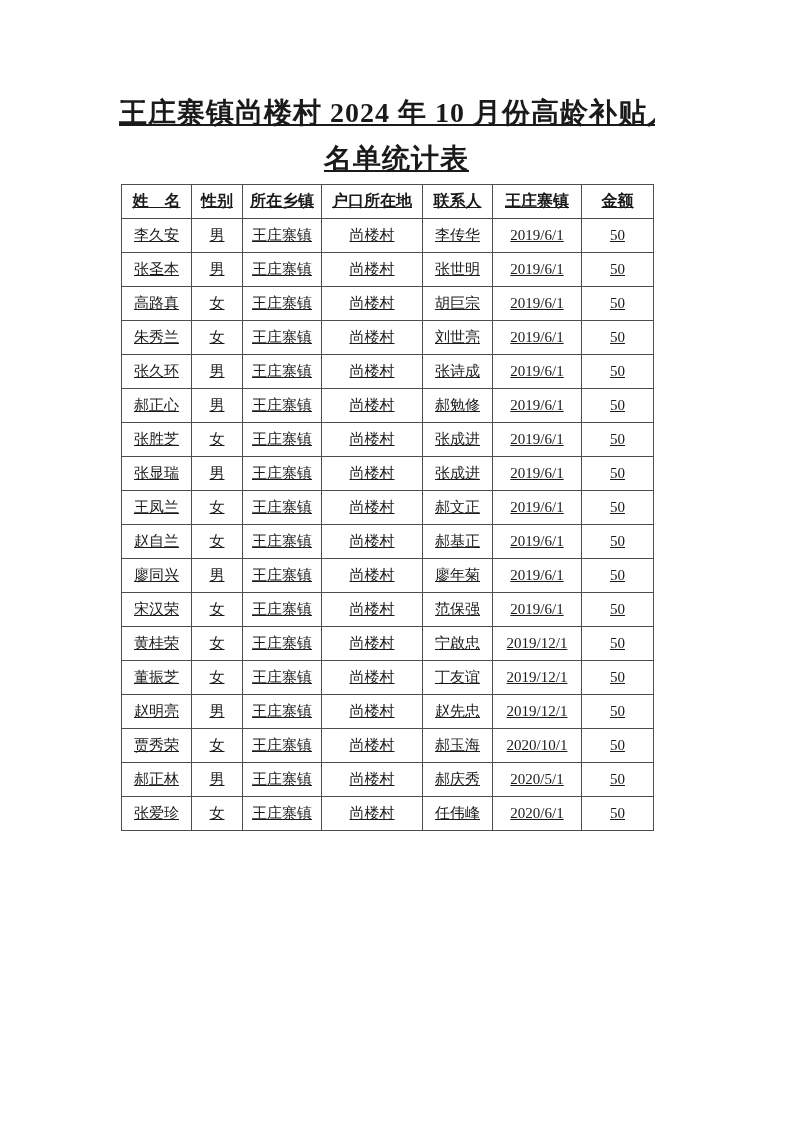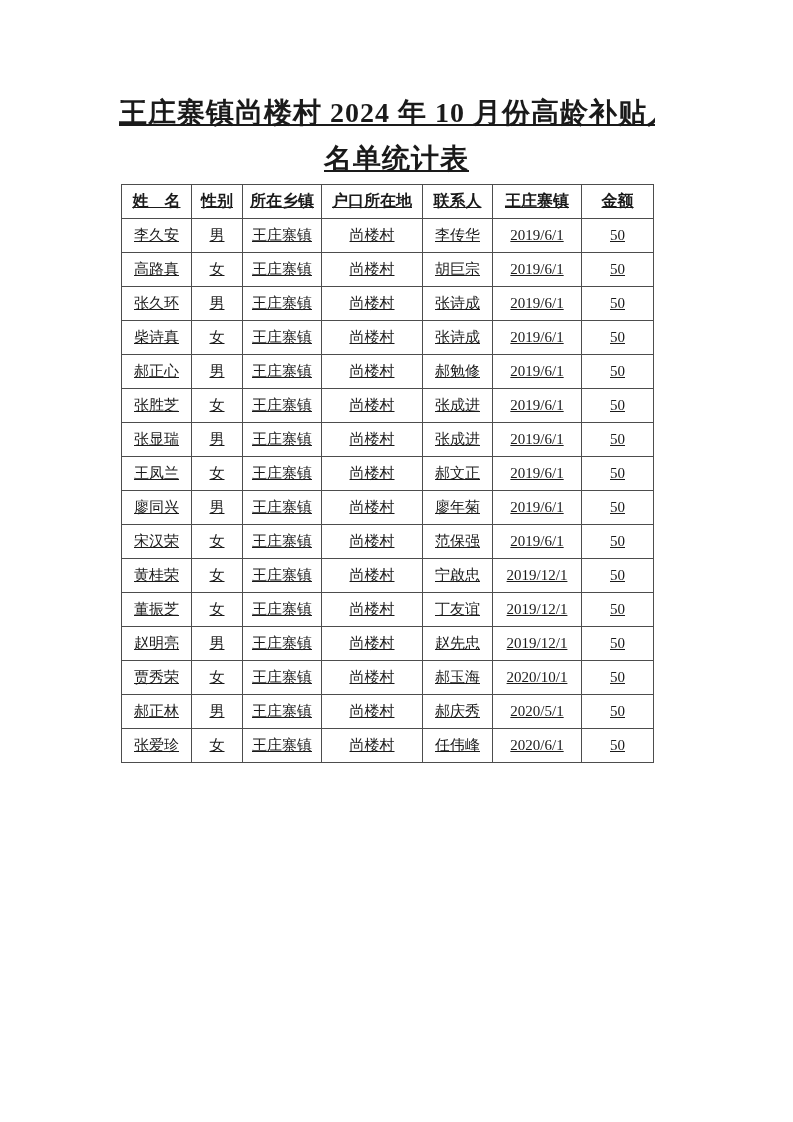--- a/index.html
+++ b/index.html
@@ -94,47 +94,56 @@
         <tr>
           <td>李久安</td>
           <td>男</td>
           <td>王庄寨镇</td>
           <td>尚楼村</td>
           <td>李传华</td>
           <td>2019/6/1</td>
           <td>50</td>
         </tr>
         <tr>
+          <td>张圣本</td>
+          <td>男</td>
+          <td>王庄寨镇</td>
+          <td>尚楼村</td>
+          <td>张世明</td>
+          <td>2019/6/1</td>
+          <td>50</td>
+        </tr>
+        <tr>
           <td>高路真</td>
           <td>女</td>
           <td>王庄寨镇</td>
           <td>尚楼村</td>
           <td>胡巨宗</td>
           <td>2019/6/1</td>
           <td>50</td>
         </tr>
         <tr>
+          <td>朱秀兰</td>
+          <td>女</td>
+          <td>王庄寨镇</td>
+          <td>尚楼村</td>
+          <td>刘世亮</td>
+          <td>2019/6/1</td>
+          <td>50</td>
+        </tr>
+        <tr>
           <td>张久环</td>
           <td>男</td>
           <td>王庄寨镇</td>
           <td>尚楼村</td>
           <td>张诗成</td>
           <td>2019/6/1</td>
           <td>50</td>
         </tr>
         <tr>
-          <td>柴诗真</td>
-          <td>女</td>
-          <td>王庄寨镇</td>
-          <td>尚楼村</td>
-          <td>张诗成</td>
-          <td>2019/6/1</td>
-          <td>50</td>
-        </tr>
-        <tr>
           <td>郝正心</td>
           <td>男</td>
           <td>王庄寨镇</td>
           <td>尚楼村</td>
           <td>郝勉修</td>
           <td>2019/6/1</td>
           <td>50</td>
         </tr>
         <tr>
           <td>张胜芝</td>
@@ -153,20 +162,29 @@
           <td>张成进</td>
           <td>2019/6/1</td>
           <td>50</td>
         </tr>
         <tr>
           <td>王凤兰</td>
           <td>女</td>
           <td>王庄寨镇</td>
           <td>尚楼村</td>
           <td>郝文正</td>
+          <td>2019/6/1</td>
+          <td>50</td>
+        </tr>
+        <tr>
+          <td>赵自兰</td>
+          <td>女</td>
+          <td>王庄寨镇</td>
+          <td>尚楼村</td>
+          <td>郝基正</td>
           <td>2019/6/1</td>
           <td>50</td>
         </tr>
         <tr>
           <td>廖同兴</td>
           <td>男</td>
           <td>王庄寨镇</td>
           <td>尚楼村</td>
           <td>廖年菊</td>
           <td>2019/6/1</td>

